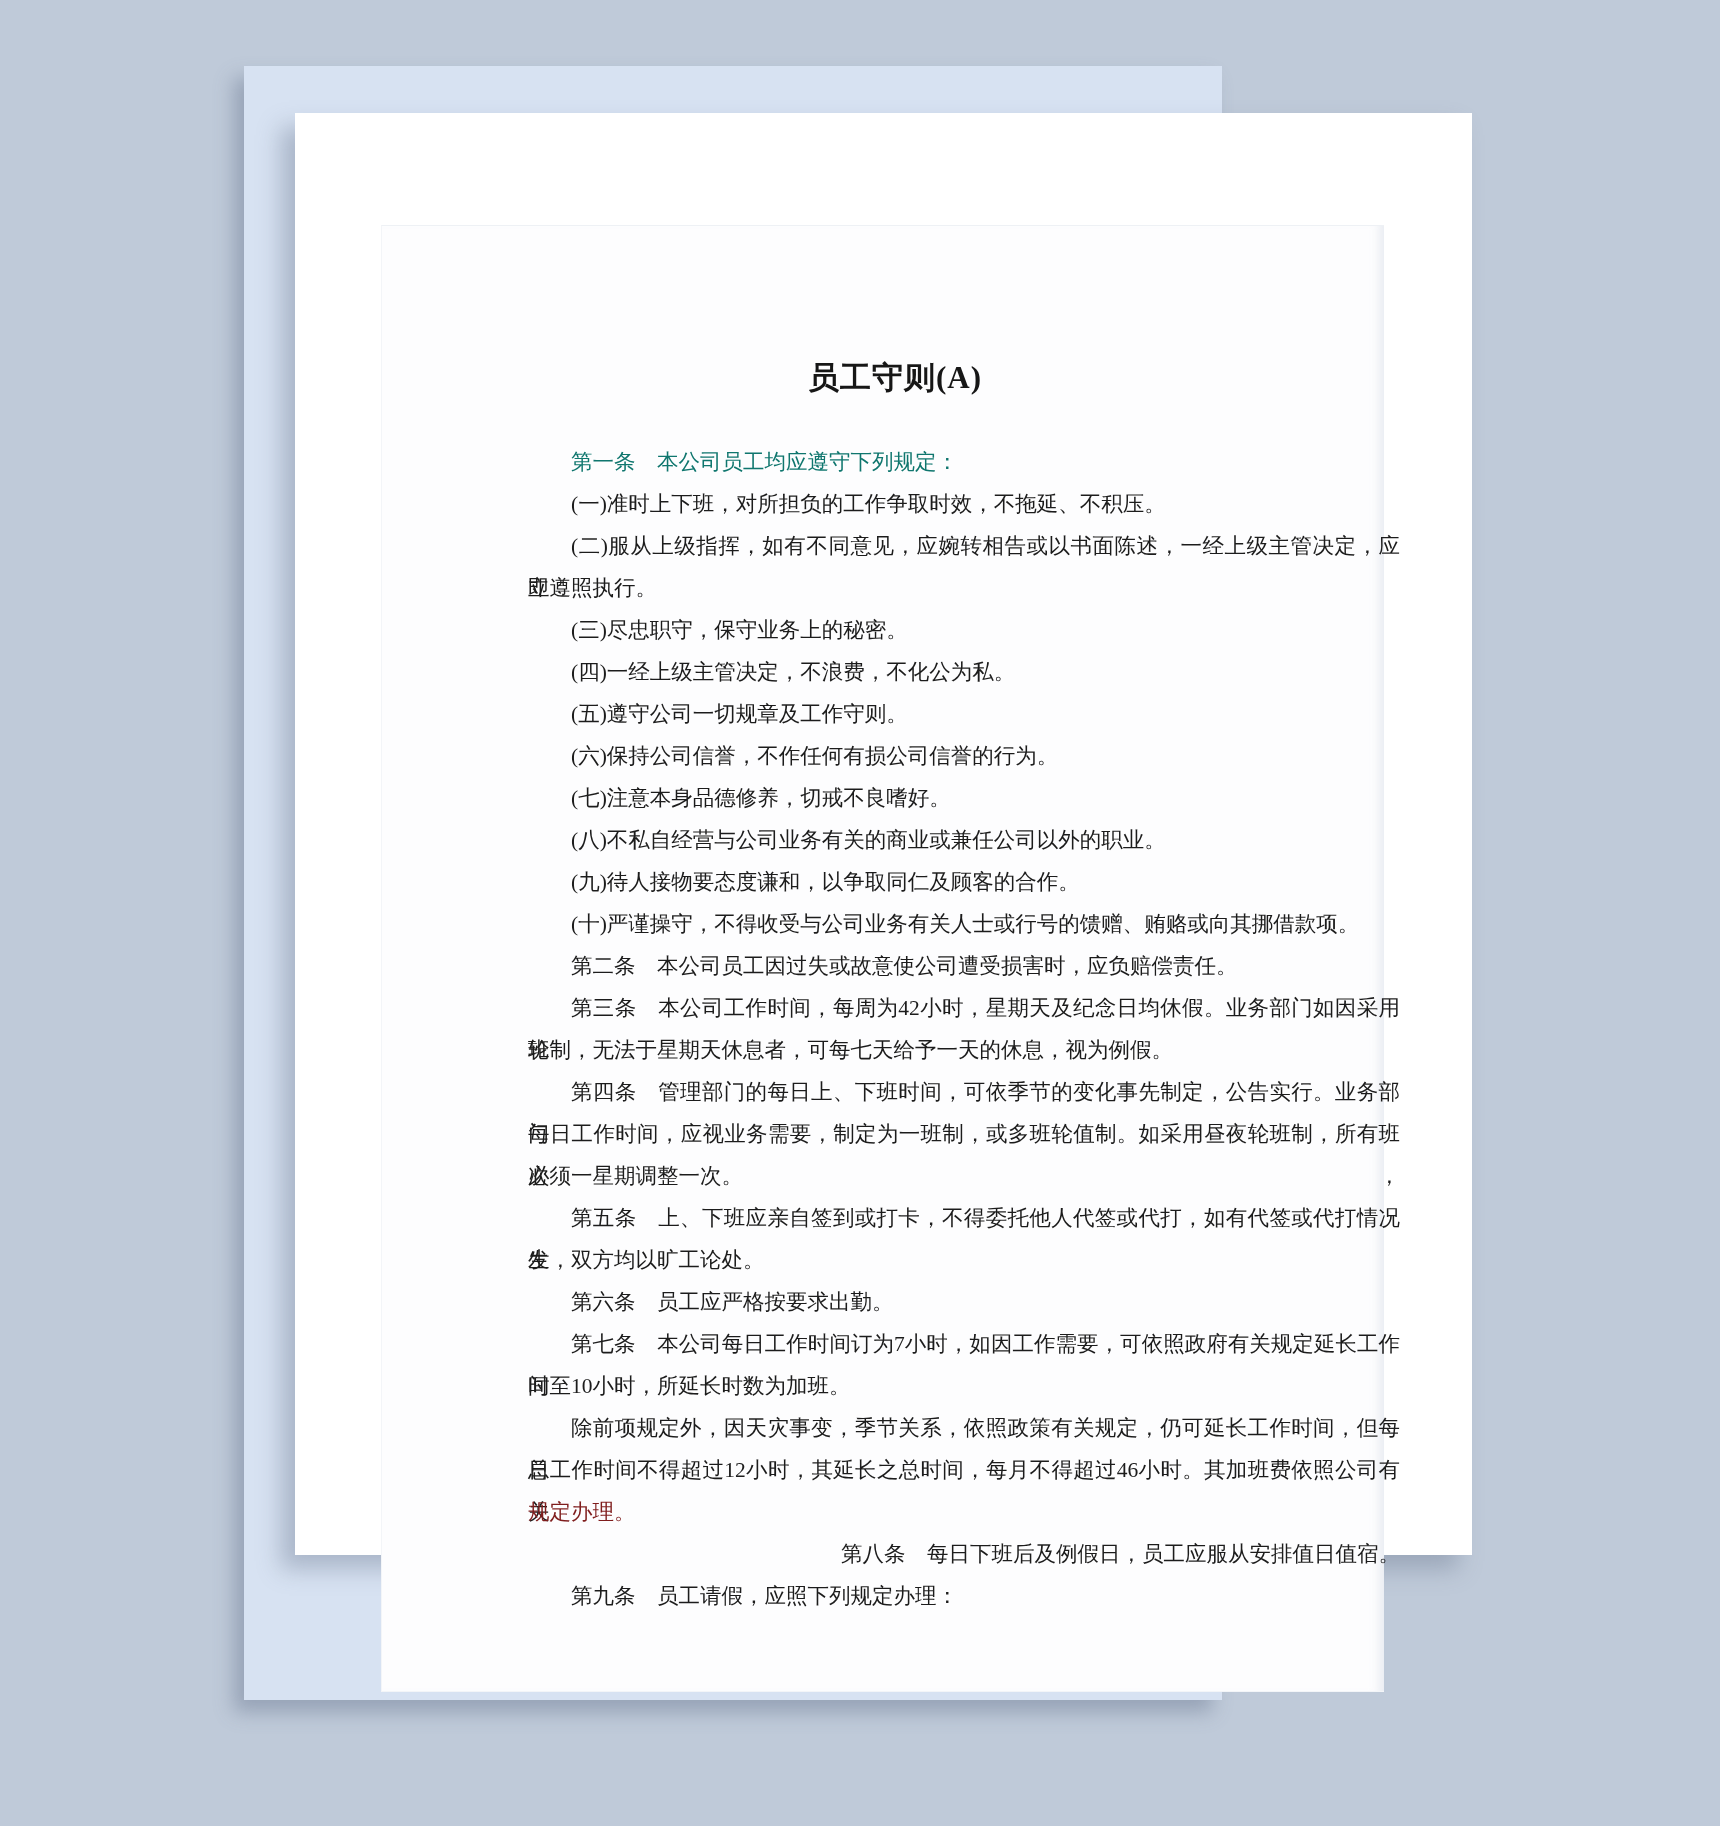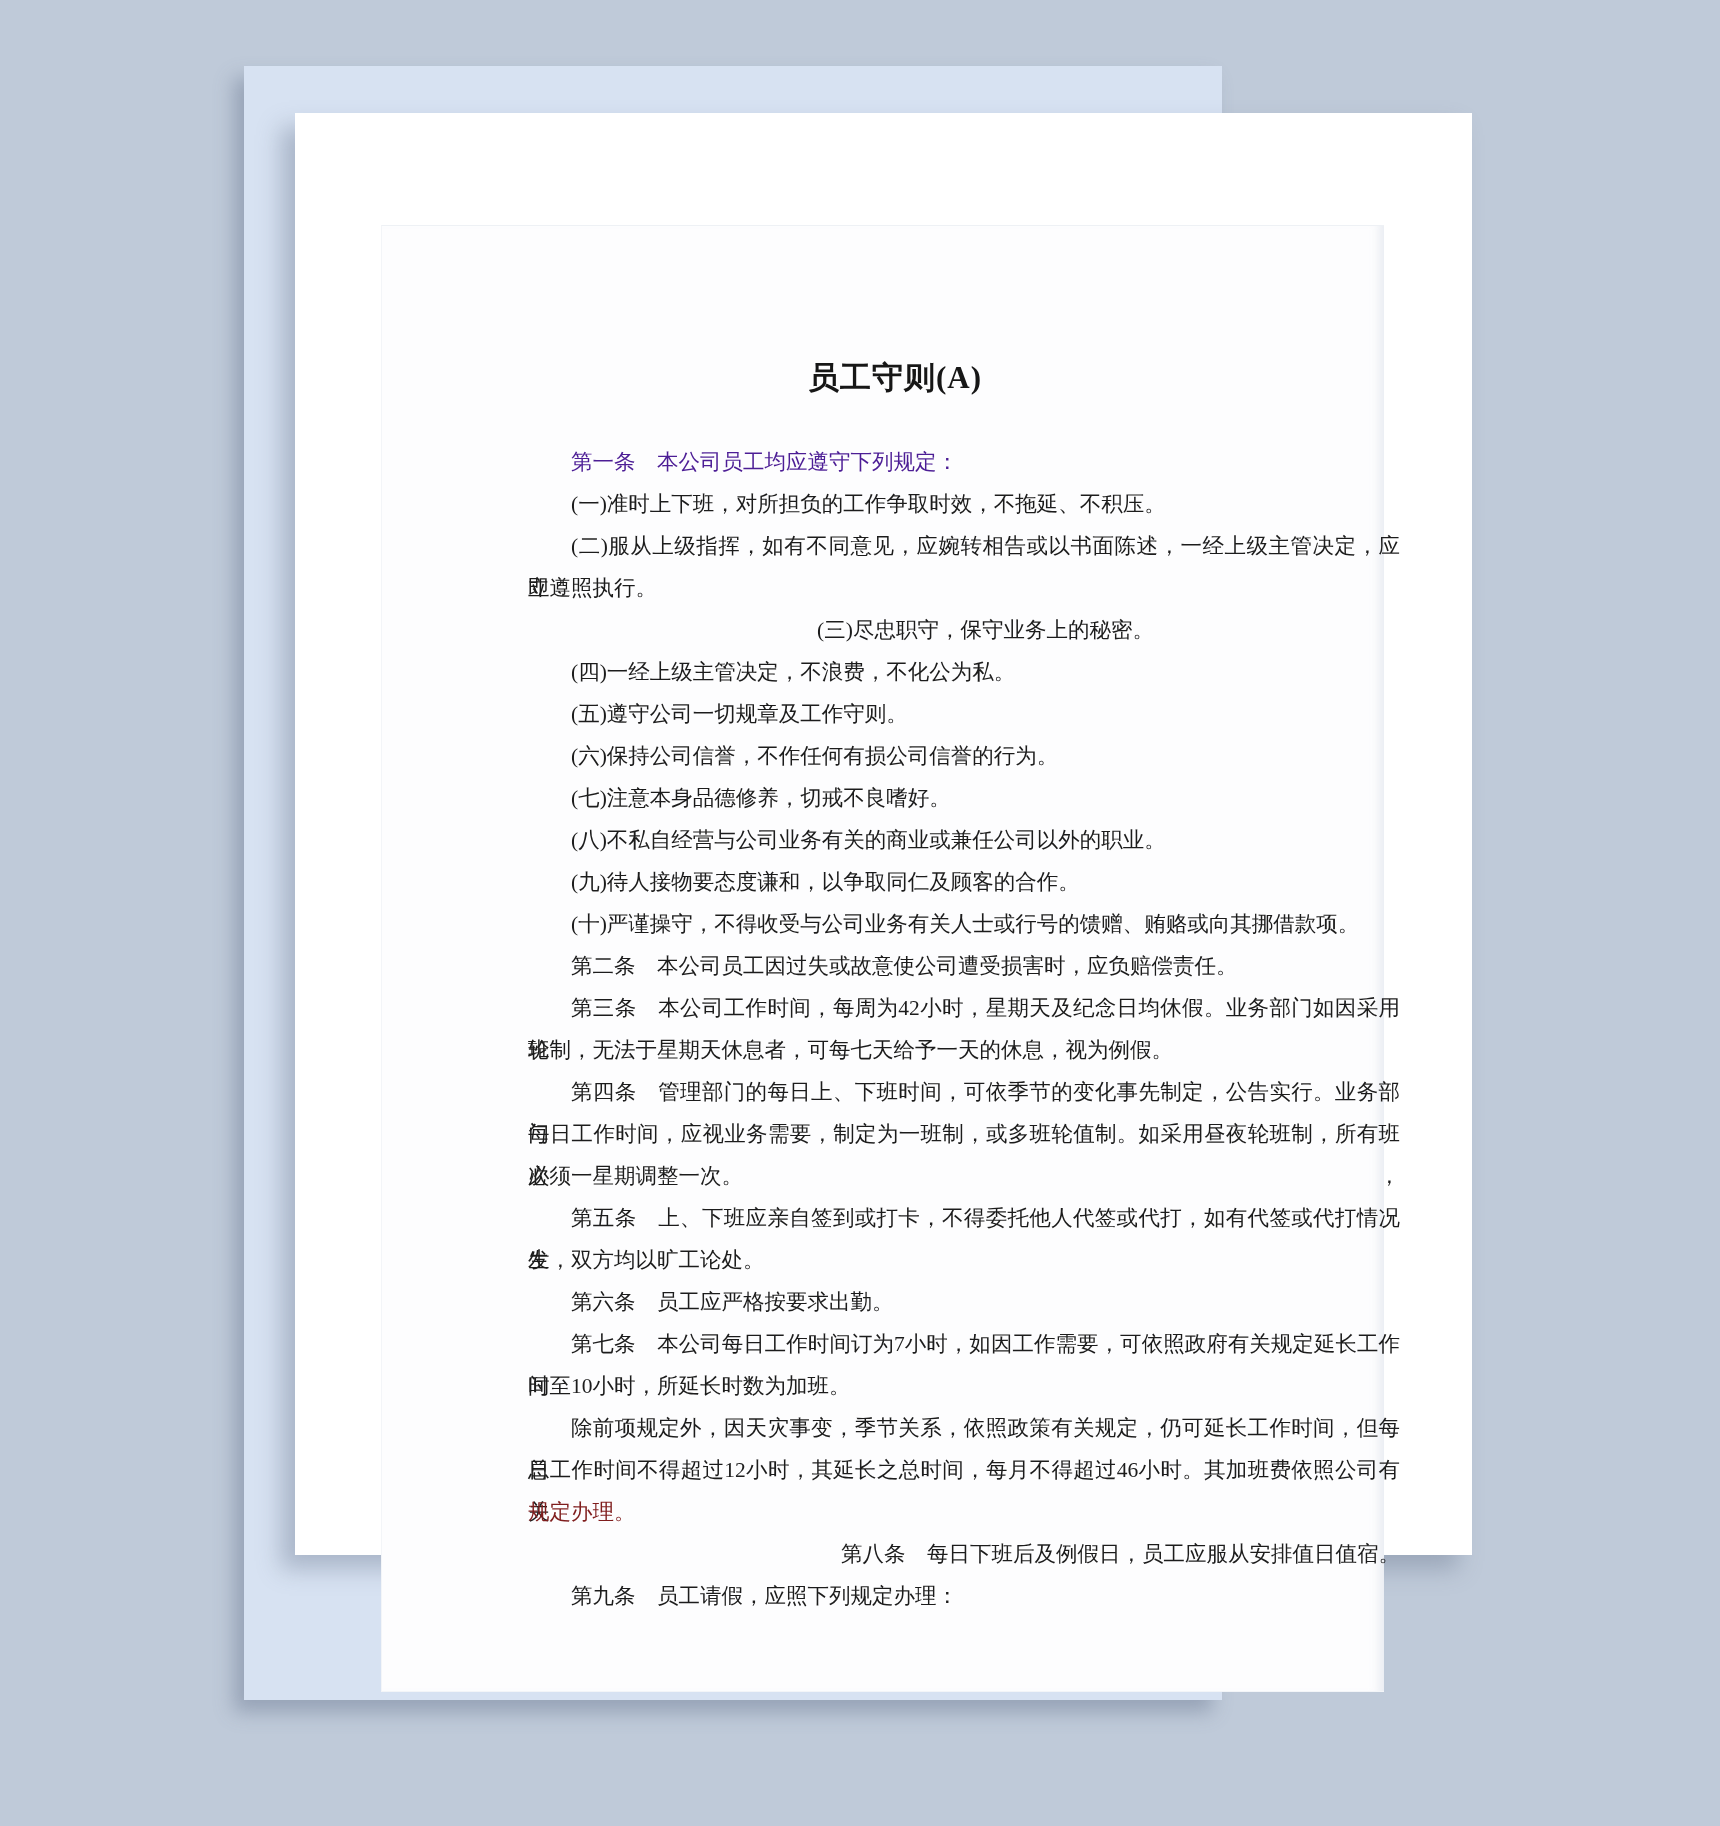--- a/index.html
+++ b/index.html
@@ -77,25 +77,25 @@
 </style>
 </head>
 <body style="--bg: #bfcad9; --sheet: #d7e2f2; --paper: #ffffff;">
 
 <div class="back-sheet"></div>
 
 <div class="page">
   <div class="inner-sheet"></div>
   <div class="doc-title">员工守则(A)</div>
   <div class="doc-lines">
-      <div class="doc-line indent" style="color: #4c1d95;">第一条　本公司员工均应遵守下列规定：</div>
+      <div class="doc-line indent" style="color: #0f766e;">第一条　本公司员工均应遵守下列规定：</div>
       <div class="doc-line indent" style="color: rgb(28, 28, 28);">(一)准时上下班，对所担负的工作争取时效，不拖延、不积压。</div>
       <div class="doc-line indent justify" style="color: rgb(28, 28, 28);">(二)服从上级指挥，如有不同意见，应婉转相告或以书面陈述，一经上级主管决定，应立</div>
       <div class="doc-line" style="color: rgb(28, 28, 28);">即遵照执行。</div>
-      <div class="doc-line indent" style="color: rgb(28, 28, 28); text-align: center;">(三)尽忠职守，保守业务上的秘密。</div>
+      <div class="doc-line indent" style="color: rgb(28, 28, 28);">(三)尽忠职守，保守业务上的秘密。</div>
       <div class="doc-line indent" style="color: rgb(28, 28, 28);">(四)一经上级主管决定，不浪费，不化公为私。</div>
       <div class="doc-line indent" style="color: rgb(28, 28, 28);">(五)遵守公司一切规章及工作守则。</div>
       <div class="doc-line indent" style="color: rgb(28, 28, 28);">(六)保持公司信誉，不作任何有损公司信誉的行为。</div>
       <div class="doc-line indent" style="color: rgb(28, 28, 28);">(七)注意本身品德修养，切戒不良嗜好。</div>
       <div class="doc-line indent" style="color: rgb(28, 28, 28);">(八)不私自经营与公司业务有关的商业或兼任公司以外的职业。</div>
       <div class="doc-line indent" style="color: rgb(28, 28, 28);">(九)待人接物要态度谦和，以争取同仁及顾客的合作。</div>
       <div class="doc-line indent" style="color: rgb(28, 28, 28);">(十)严谨操守，不得收受与公司业务有关人士或行号的馈赠、贿赂或向其挪借款项。</div>
       <div class="doc-line indent" style="color: rgb(28, 28, 28);">第二条　本公司员工因过失或故意使公司遭受损害时，应负赔偿责任。</div>
       <div class="doc-line indent justify" style="color: rgb(28, 28, 28);">第三条　本公司工作时间，每周为42小时，星期天及纪念日均休假。业务部门如因采用轮</div>
       <div class="doc-line" style="color: rgb(28, 28, 28);">班制，无法于星期天休息者，可每七天给予一天的休息，视为例假。</div>

